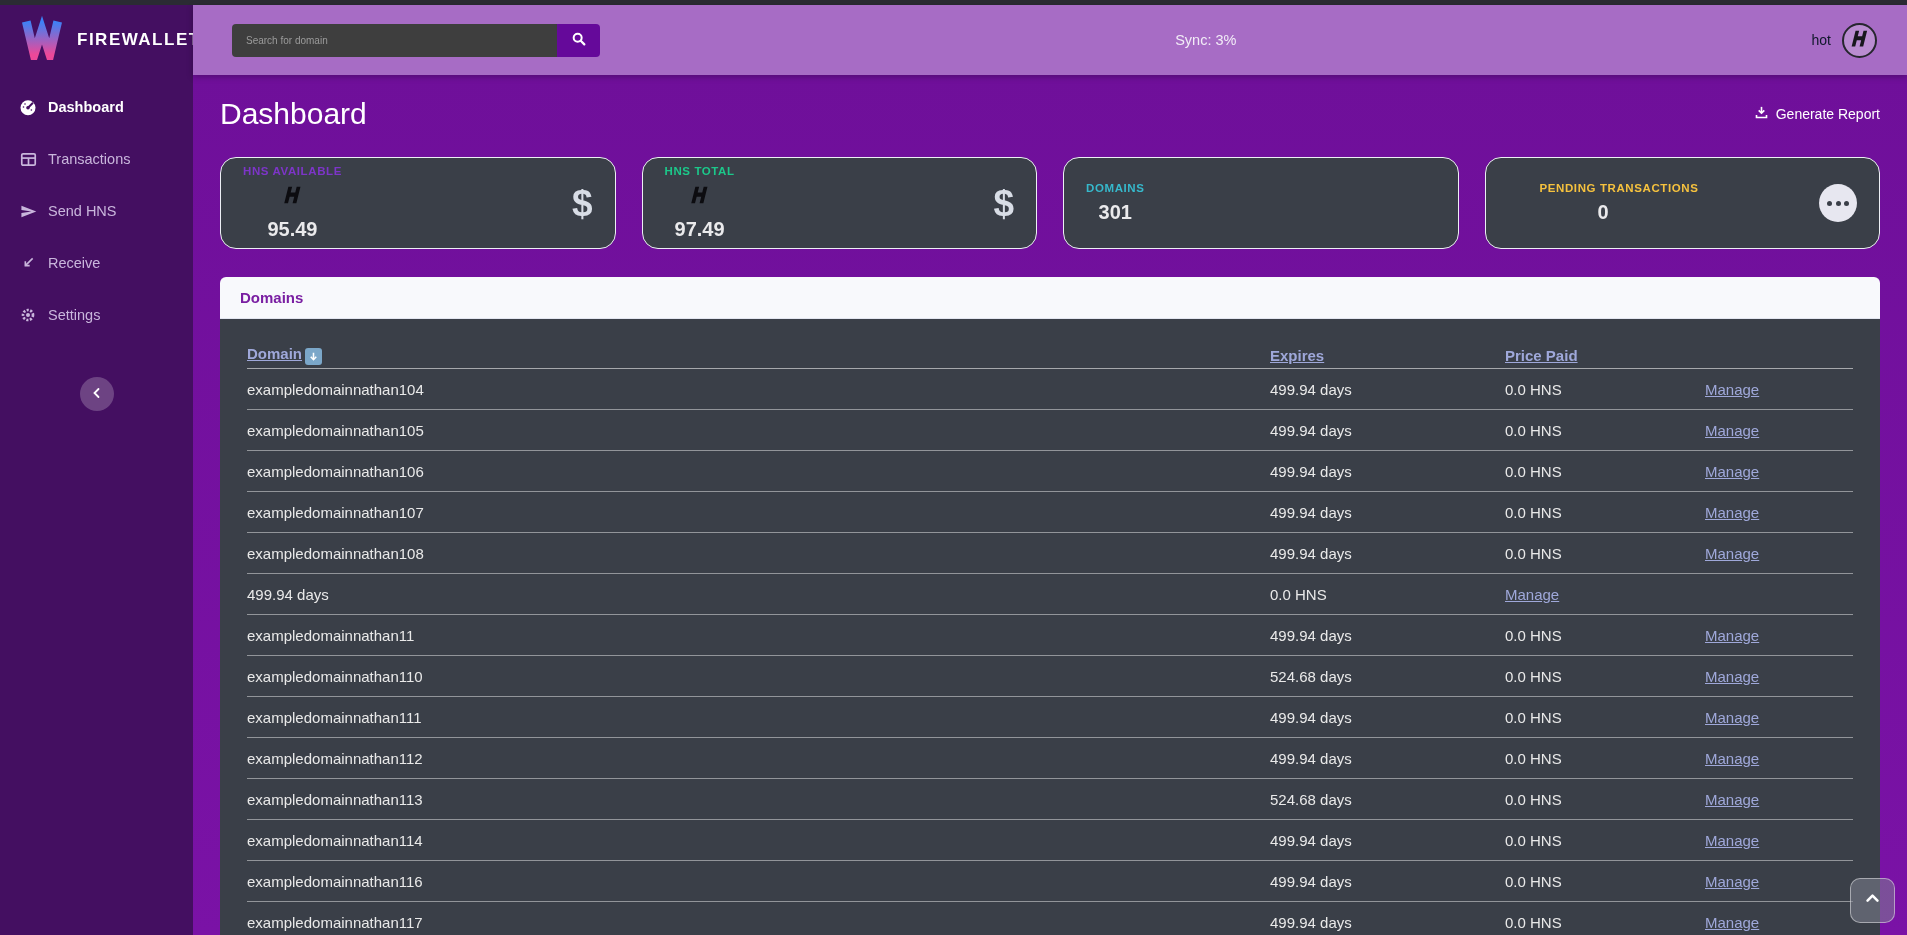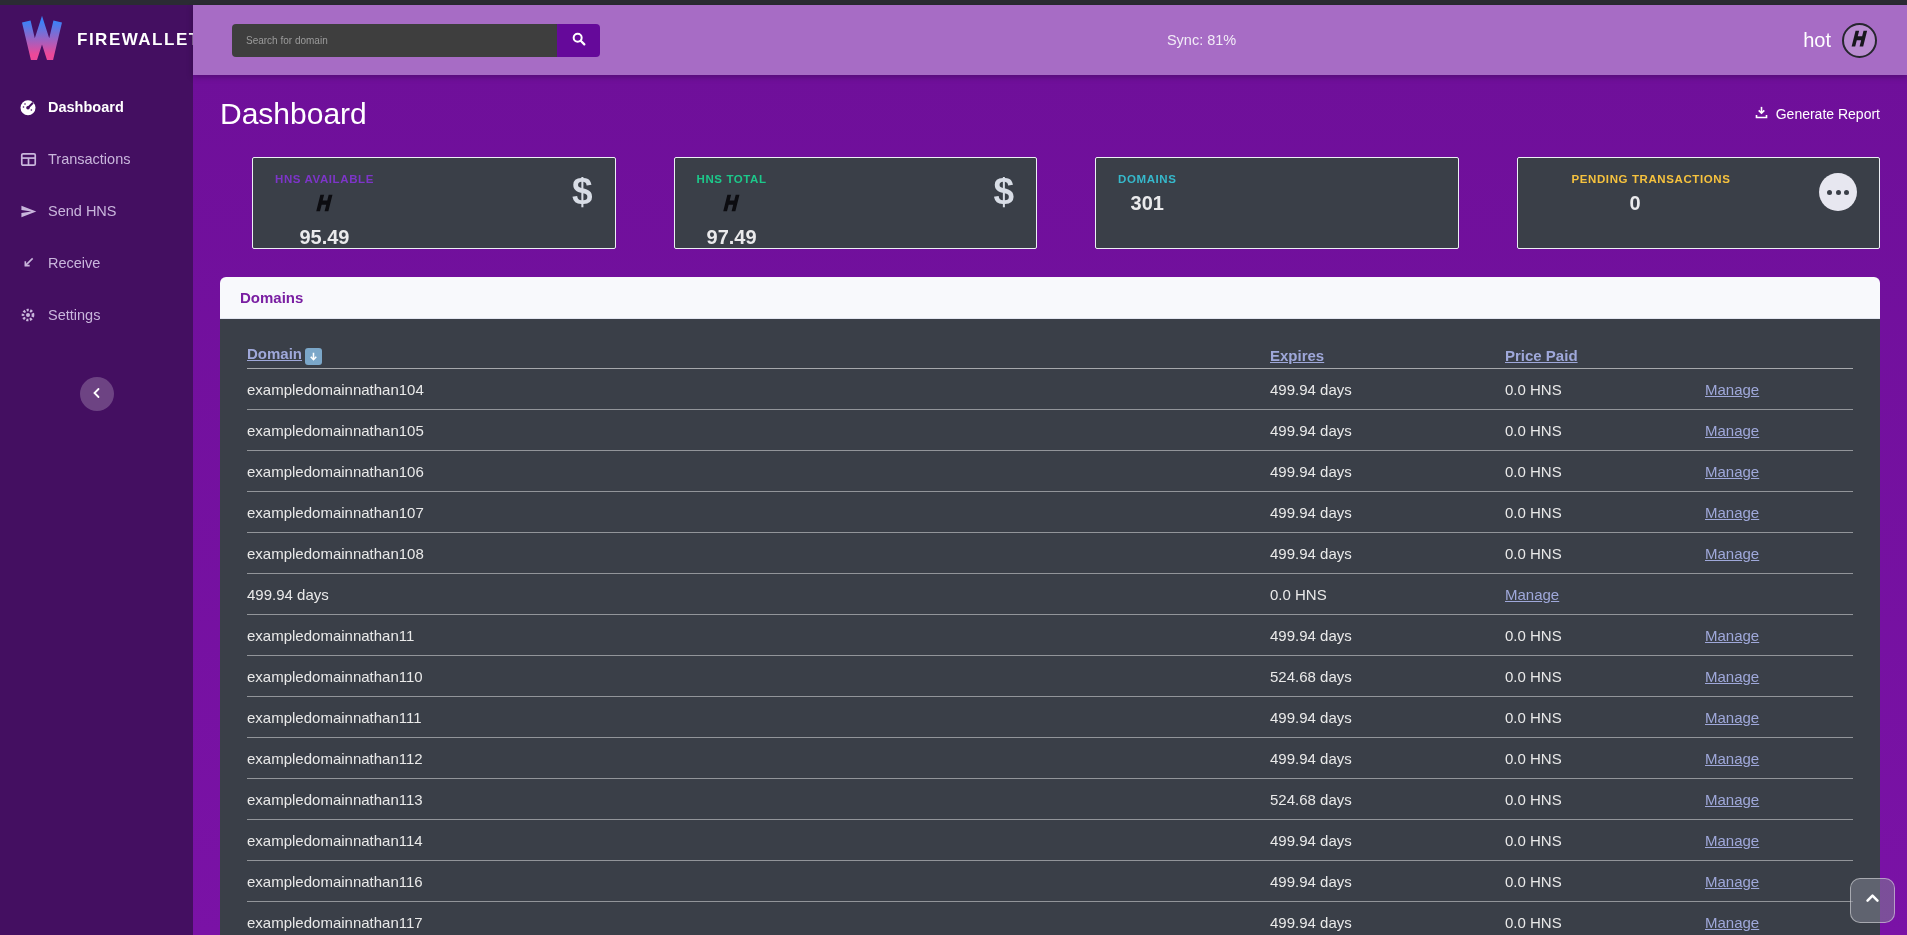--- a/index.html
+++ b/index.html
@@ -28,34 +28,34 @@
             padding:0 30px 0 39px; box-shadow:0 2px 6px rgba(0,0,0,0.25); flex-shrink:0; }
   .search-form { display:flex; }
   .search-input { width:325px; height:33px; background:#3e3e3e; border:none; outline:none;
                   border-radius:4px 0 0 4px; color:#dddddd; padding:0 14px; font-size:10px;
                   font-family:"Liberation Sans", sans-serif; }
   .search-input::placeholder { color:#9b9b9b; }
   .search-btn { width:43px; height:33px; background:#65099a; border:none; border-radius:0 4px 4px 0;
                 display:flex; align-items:center; justify-content:center; cursor:pointer; }
   .sync-text { margin:0 auto; color:#f2ecf7; font-size:14.5px; }
   .topbar-right { display:flex; align-items:center; gap:11px; }
-  .wallet-name { color:#ffffff; font-size:20px; }
+  .wallet-name { color:#0f172a; font-size:14px; }
   .avatar { width:35px; height:35px; border-radius:50%; border:2px solid #26262e;
             background:rgba(255,255,255,0.22); display:flex; align-items:center; justify-content:center;
             cursor:pointer; }
 
   .content { padding:22px 27px 0 27px; flex:1; }
   .page-head { display:flex; align-items:center; justify-content:space-between; }
   .page-title { color:#ffffff; font-size:30px; font-weight:400; }
   .report-btn { color:#ffffff; font-size:14px; display:flex; align-items:center; gap:7px; cursor:pointer;text-align:right; }
 
   
   .cards-row { display:flex; gap:26px; margin-top:26px; }
-  .card { flex:1; height:92px; background:#3a3f48; border:1px solid #eceff4; border-radius:2px;
-          padding:15px 22px; display:flex; align-items:flex-start; justify-content:space-between;margin-left:32px; }
+  .card { flex:1; height:92px; background:#3a3f48; border:1px solid #eceff4; border-radius:16px;
+          padding:15px 22px; display:flex; align-items:center; justify-content:space-between; }
   .card-label { font-size:11.5px; font-weight:bold; letter-spacing:0.6px; margin-bottom:7px; }
   .card-value-row { display:flex; align-items:center; gap:8px;flex-direction:column; }
   .card-value { color:#eaeaec; font-size:20px; font-weight:bold; }
   .dollar-glyph { color:#d8dde6; font-size:37px; font-weight:bold; line-height:1; }
   .ellipsis-circle { width:38px; height:38px; border-radius:50%; background:#e7e7f0;
                      display:flex; align-items:center; justify-content:center; gap:3.5px; cursor:pointer; }
   .ellipsis-circle i { width:5px; height:5px; border-radius:50%; background:#3a3f48; }
 
   
   .panel { margin-top:28px; border-radius:6px 6px 0 0; overflow:hidden; }
@@ -171,21 +171,21 @@
         <input class="search-input" type="text" placeholder="Search for domain" style="">
         <button class="search-btn">
           <span>
             <svg width="16" height="16" viewBox="0 0 24 24">
               <circle cx="10" cy="10" r="6" fill="none" stroke="#ffffff" stroke-width="3"></circle>
               <line x1="14.6" y1="14.6" x2="20" y2="20" stroke="#ffffff" stroke-width="3.4" stroke-linecap="round"></line>
             </svg>
           </span>
         </button>
       </div>
-      <div class="sync-text">Sync: 81%</div>
+      <div class="sync-text">Sync: 3%</div>
       <div class="topbar-right">
         <span class="wallet-name">hot</span>
         <div class="avatar">
           <span>
             <svg width="21" height="21" viewBox="0 0 22 24">
                 <use href="#hns-h" fill="#17171c"></use>
               </svg>
           </span>
         </div>
       </div>

